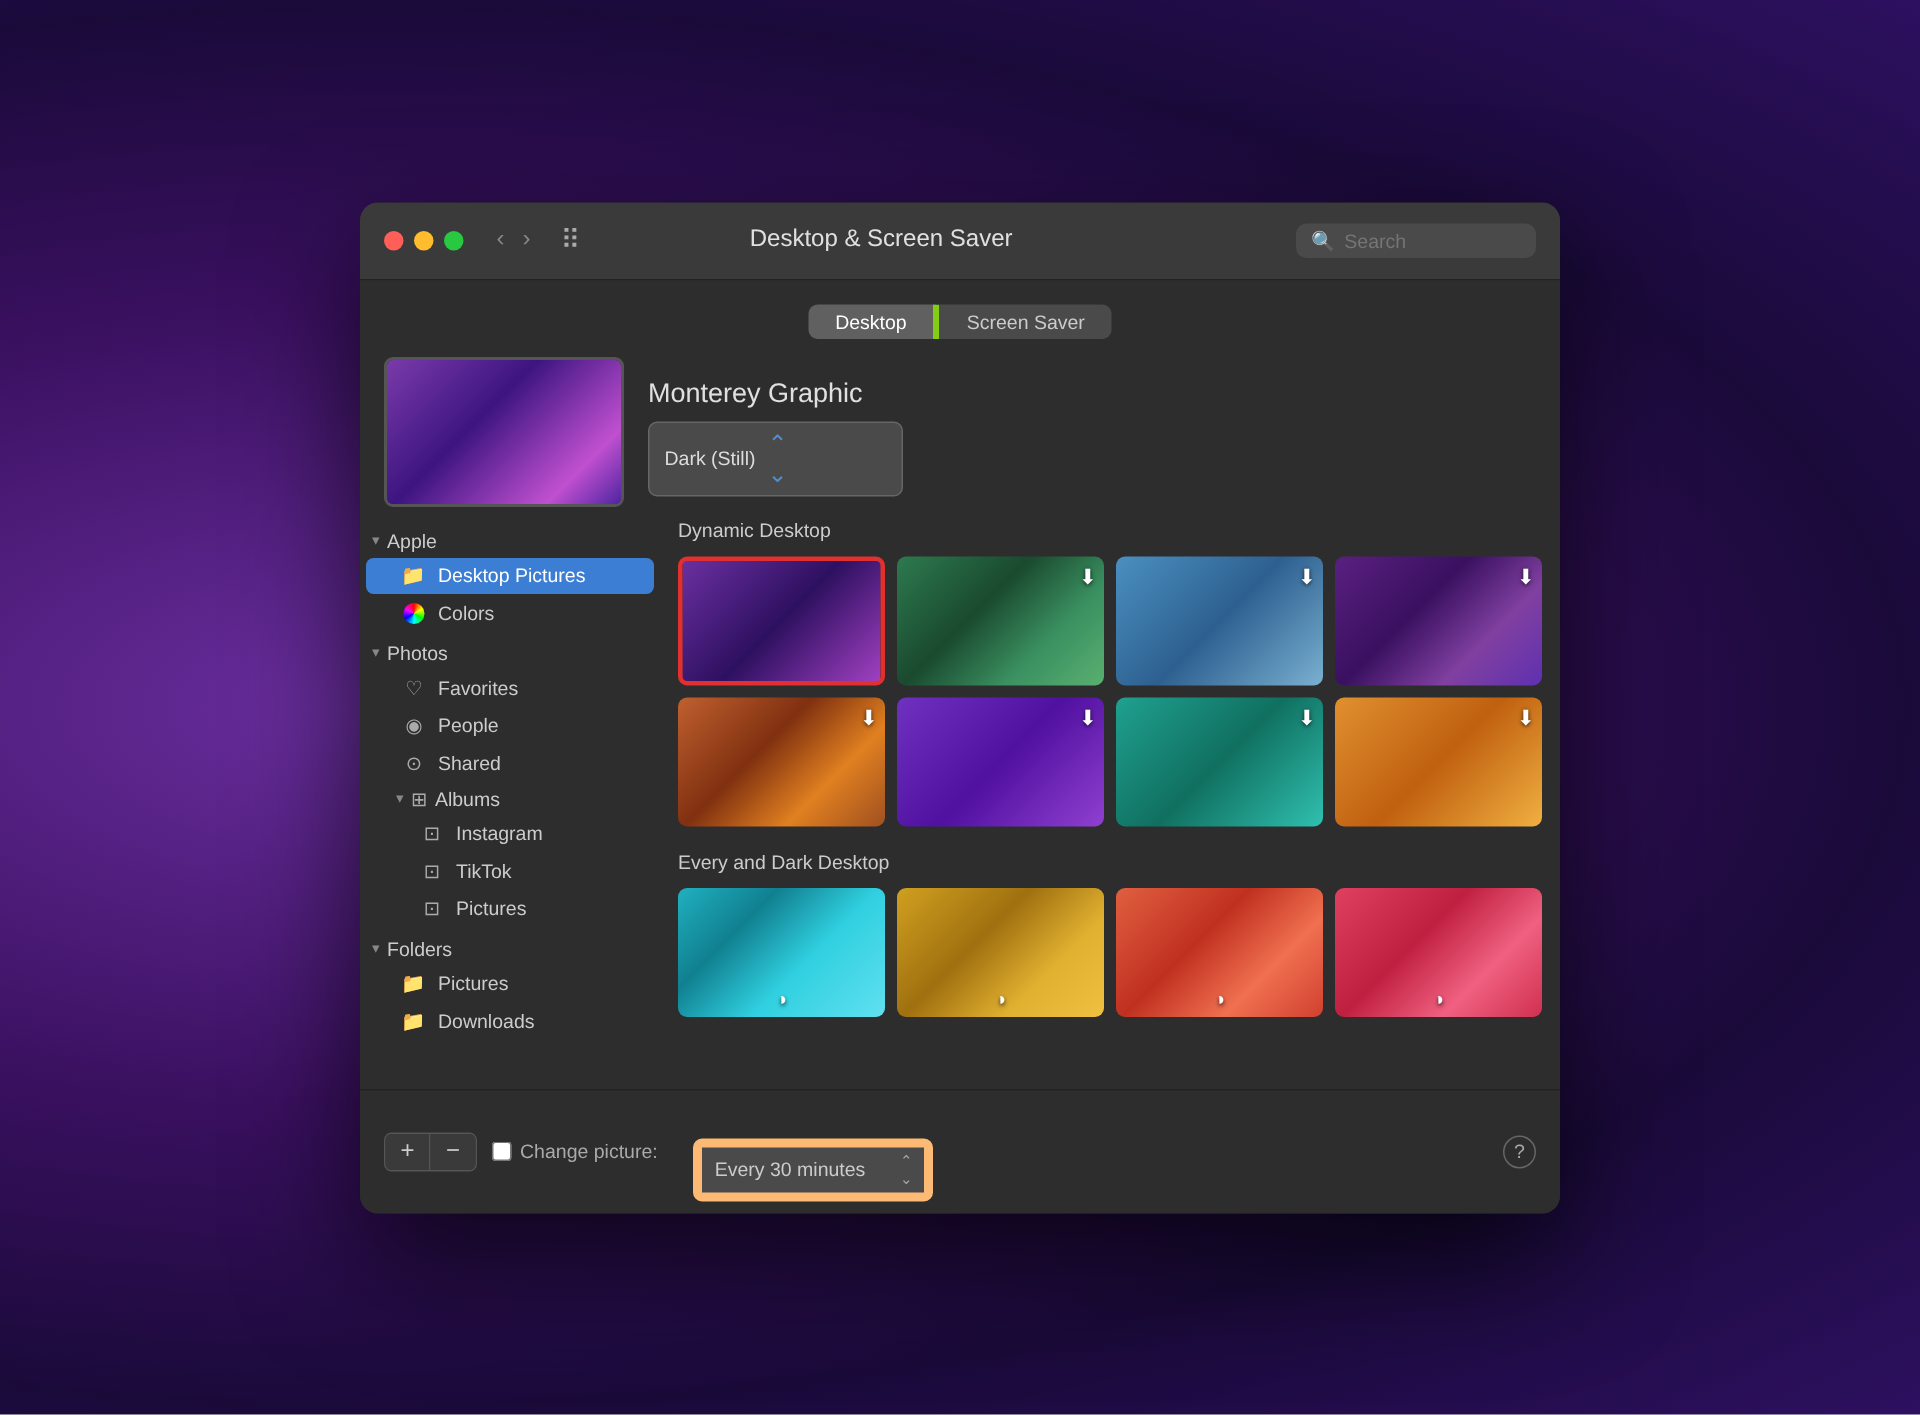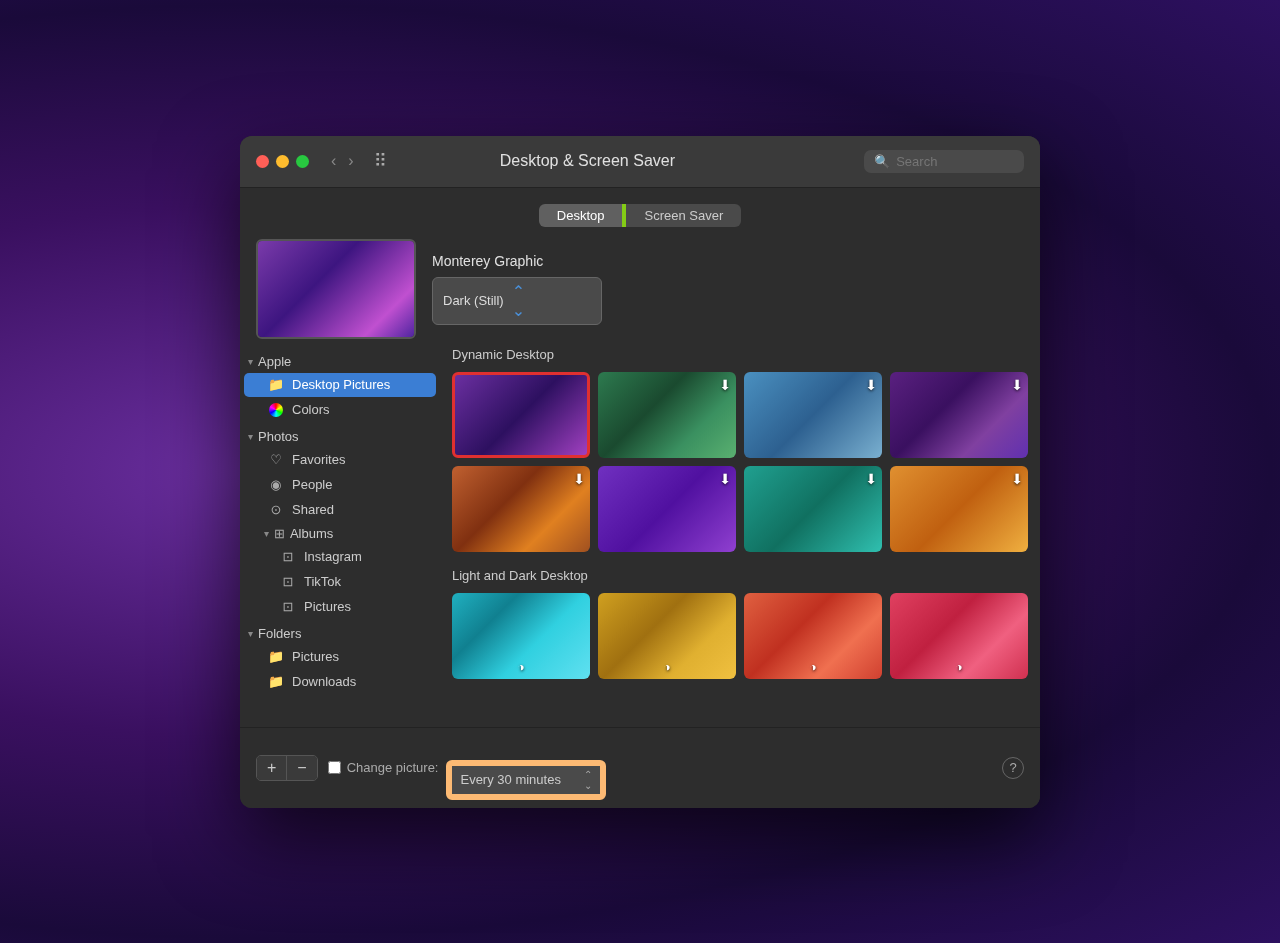--- a/index.html
+++ b/index.html
@@ -124,21 +124,21 @@
     .preview-thumb {
       width: 160px;
       height: 100px;
       border-radius: 6px;
       border: 2px solid #555;
       overflow: hidden;
       background: linear-gradient(135deg, #6b2fa0, #2d1060, #a040c0);
     }
     .preview-label {
       color: #e0e0e0;
-      font-size: 14px;
+      font-size: 18px;
       margin-top: 10px;
       font-weight: 500;
     }
     .preview-dropdown {
       margin-top: 8px;
       background: #4a4a4a;
       border: 1px solid #666;
       border-radius: 6px;
       padding: 4px 10px;
       color: #ddd;
@@ -483,21 +483,21 @@
           <span class="download-badge">⬇</span>
         </div>
         <div class="wallpaper-thumb wp-teal-lake">
           <span class="download-badge">⬇</span>
         </div>
         <div class="wallpaper-thumb wp-orange-sunset">
           <span class="download-badge">⬇</span>
         </div>
       </div>
 
-      <div class="grid-section-label">Light and Dark Desktop</div>
+      <div class="grid-section-label">Every and Dark Desktop</div>
       <div class="wallpaper-grid">
         <div class="wallpaper-thumb wp-ld-teal" style="position:relative;">
           <span style="position:absolute;bottom:5px;left:50%;transform:translateX(-50%);color:white;font-size:12px;text-shadow:0 1px 3px rgba(0,0,0,0.8);">◑</span>
         </div>
         <div class="wallpaper-thumb wp-ld-gold" style="position:relative;">
           <span style="position:absolute;bottom:5px;left:50%;transform:translateX(-50%);color:white;font-size:12px;text-shadow:0 1px 3px rgba(0,0,0,0.8);">◑</span>
         </div>
         <div class="wallpaper-thumb wp-ld-coral" style="position:relative;">
           <span style="position:absolute;bottom:5px;left:50%;transform:translateX(-50%);color:white;font-size:12px;text-shadow:0 1px 3px rgba(0,0,0,0.8);">◑</span>
         </div>
@@ -508,21 +508,21 @@
     </div>
   </div>
 
   <div style="border-top: 1px solid #222; background: #2d2d2d;">
     <div style="display:flex; align-items:center; padding: 8px 16px; gap: 10px;">
       <div class="add-remove-btns">
         <button>+</button>
         <button>−</button>
       </div>
       <div style="display:flex; flex-direction:column; gap:4px; flex:1;">
-        <div style="display:flex; align-items:center; gap:8px;">
+        <div style="display:flex; align-items:center; gap:24px;">
           <label class="checkbox-label">
             <input type="checkbox" class="checkbox-input" style="">
             <span>Change picture:</span>
           </label>
           <div class="interval-dropdown">
             <span>Every 30 minutes</span>
             <span style="margin-left:auto; color:#aaa; font-size:10px;">⌃<br>⌄</span>
           </div>
         </div>
       </div>

